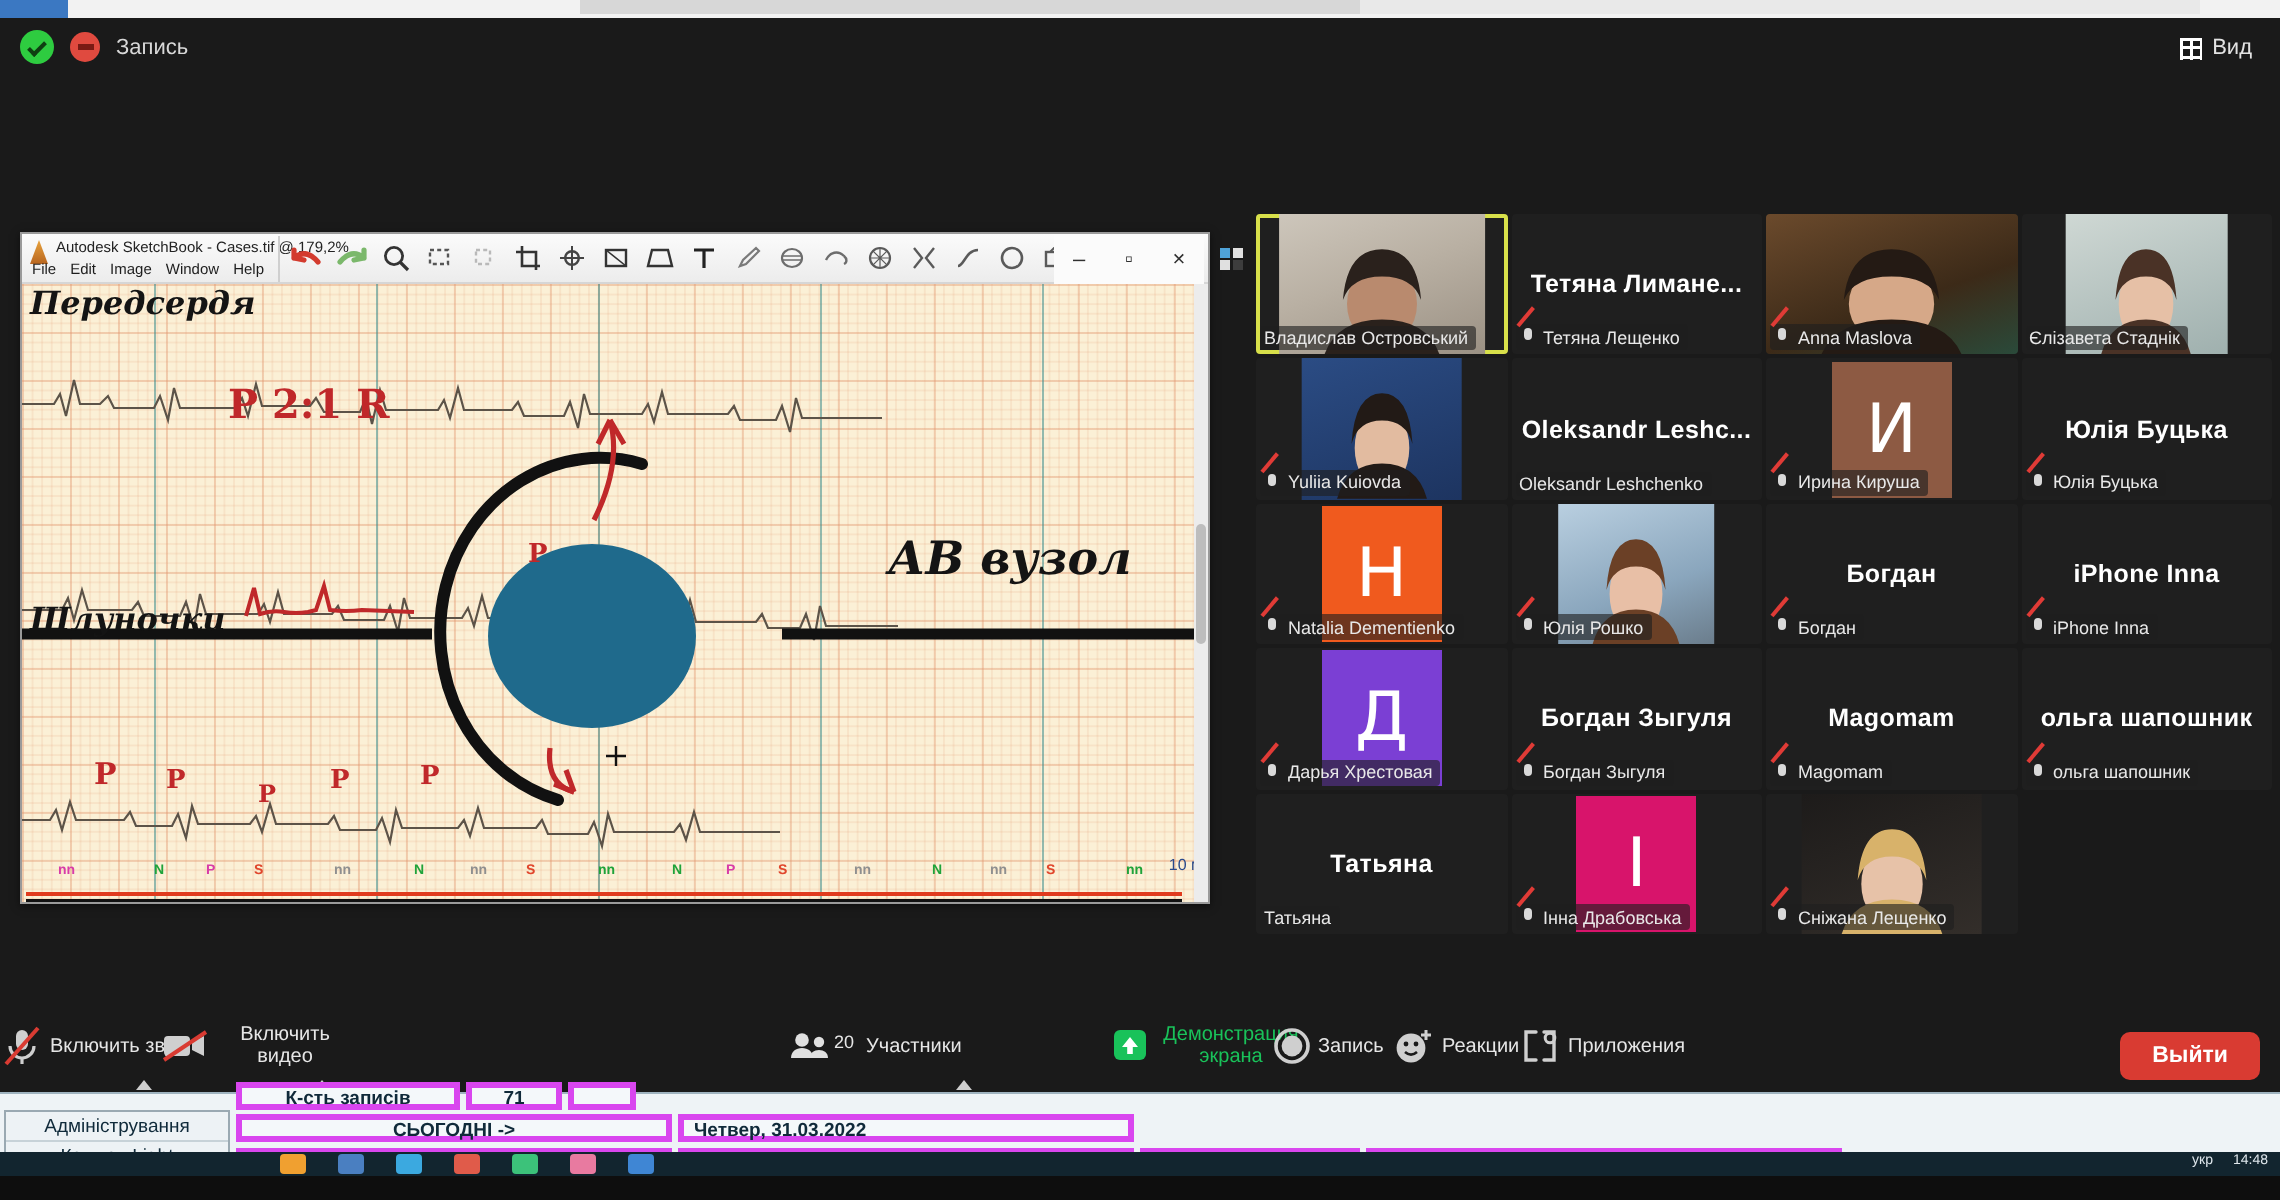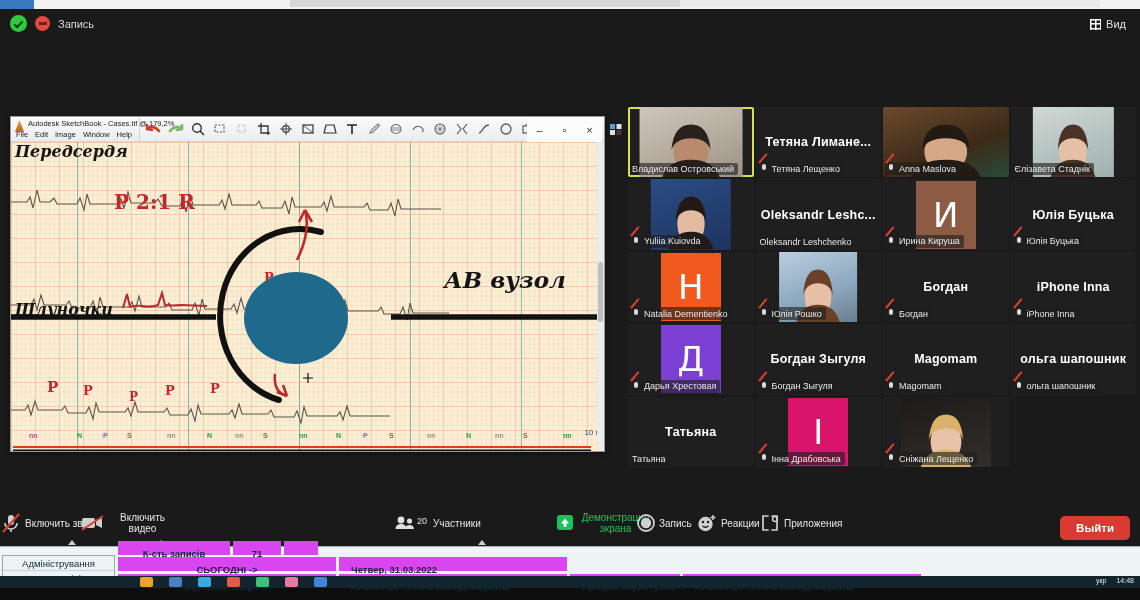--- a/index.html
+++ b/index.html
@@ -198,21 +198,21 @@
     position: absolute; left: 0; top: 546px; width: 1140px; height: 42px;
     background: #eef3f6; border-top: 1px solid #9fb3bf; font-size: 9.5px; color: #102a3a;
   }
   .k-left {
     position: absolute; left: 2px; top: 8px; width: 113px; border: 1px solid #9aa9b2; background: #edf2f5;
   }
   .k-left div { height: 15px; line-height: 15px; text-align: center; border-bottom: 1px solid #c7d2d8; }
   .k-left div:last-child { border-bottom: none; }
   .k-row { position: absolute; display: flex; align-items: center; height: 14px; }
   .k-cell {
-    border: 7px solid #d946ef; background: #f4f8fa; height: 14px; line-height: 12px;
+    border: 3px solid #d946ef; background: #f4f8fa; height: 14px; line-height: 12px;
     padding: 0 5px; margin-right: 3px; white-space: nowrap;
   }
   .k-cell.b { font-weight: 700; }
   .k-cell.c { text-align: center; font-weight: 700; }
   .taskbar {
     position: absolute; left: 0; bottom: 0; width: 1140px; height: 12px; background: #12252f;
   }
   .tb-icons { position: absolute; left: 140px; top: 1px; display: flex; gap: 16px; }
   .tb-ic { width: 13px; height: 10px; border-radius: 2px; }
   .clock { position: absolute; right: 6px; top: 1px; color: #dfe7ec; font-size: 7px; display: flex; gap: 10px; }

